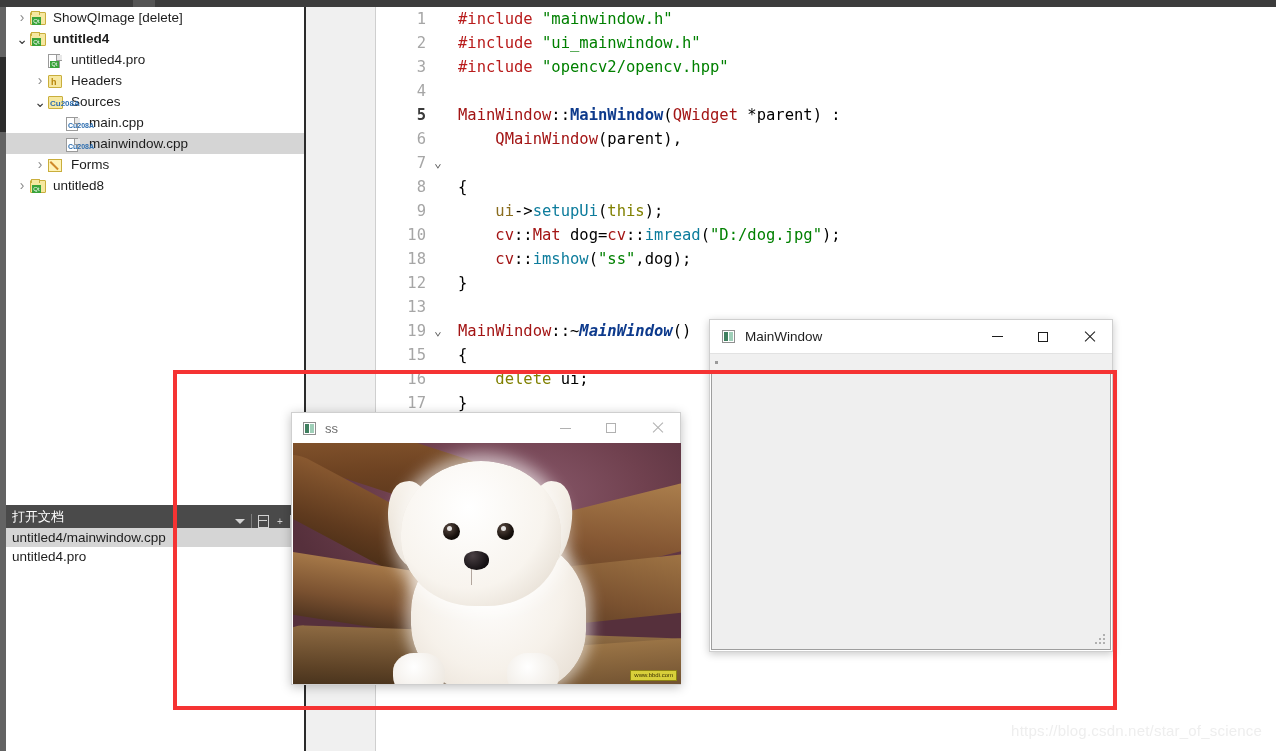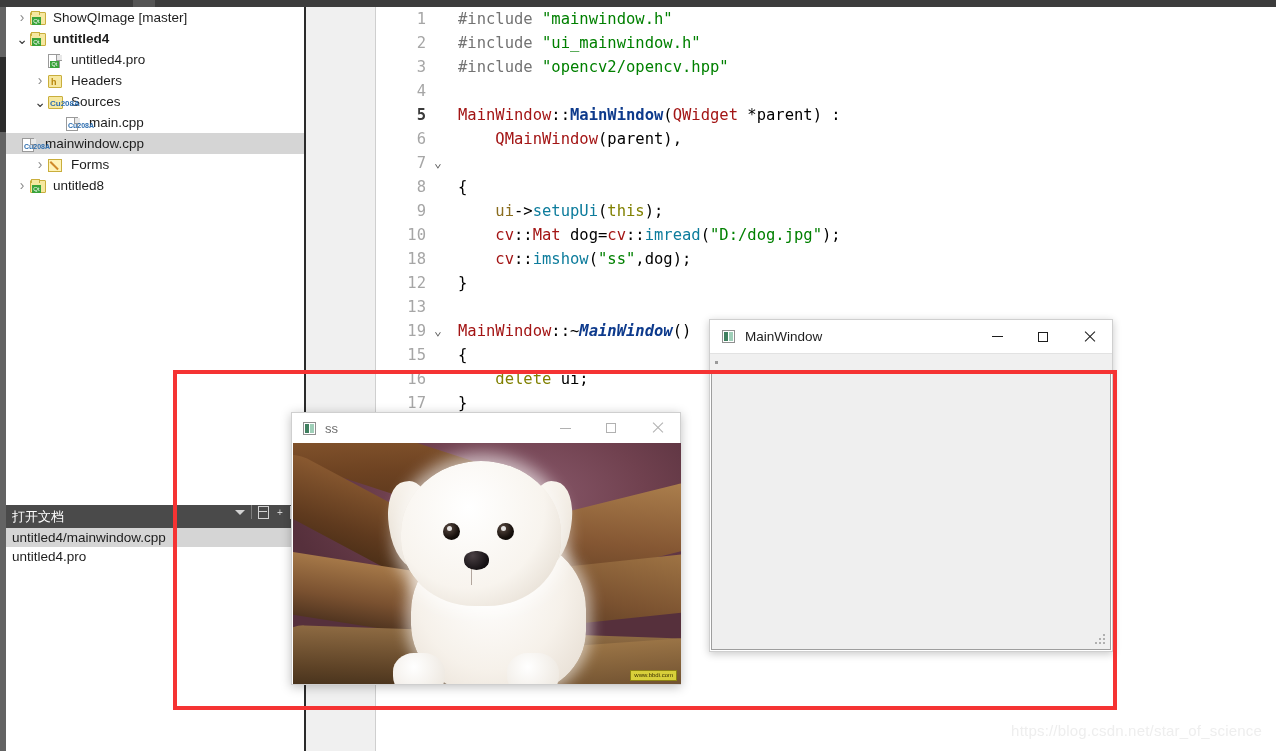--- a/index.html
+++ b/index.html
@@ -109,21 +109,21 @@
   }
 
   
   .opendocs {
     position:absolute; left:6px; top:505px; width:298px; height:246px;
     background:#ffffff; overflow:hidden;
   }
   .od-head{
     position:relative;height:23px;background:#4a4a4a;color:#ffffff;
     font-size:13px;line-height:23px;padding-left:6px;
-    display:flex;align-items:flex-start;
+    display:flex;align-items:flex-end;
   }
   .od-title{flex:0 0 auto;}
   .od-tools{margin-left:auto;display:flex;align-items:center;gap:6px;padding-right:4px;}
   .caret-dn{
     width:0;height:0;border-left:5px solid transparent;border-right:5px solid transparent;
     border-top:5px solid #d2d2d2;
   }
   .od-sep{width:1px;height:14px;background:#7d7d7d;}
   .ic-split{position:relative;width:13px;height:12px;}
   .ic-split::before{
@@ -169,21 +169,21 @@
     position:absolute;left:0;top:0;width:50px;text-align:right;color:#a6a6a6;
   }
   .ln-num.cur{color:#3b3b3b;font-weight:bold;}
   .ln-fold{
     position:absolute;left:56px;top:0;width:12px;text-align:center;color:#5a5a5a;
     font-size:10px;
   }
   .ln-code{position:absolute;left:82px;top:0;white-space:pre;}
 
   
-  .t-pp   { color:#737373; }
+  .t-pp   { color:#b91c1c; }
   .t-str  { color:#008000; }
   .t-cls  { color:#a31515; }
   .t-clsb { color:#0d3a8c; font-weight:bold; }
   .t-dtor { color:#0d3a8c; font-weight:bold; font-style:italic; }
   .t-fn   { color:#0d7c9c; }
   .t-kw   { color:#808000; }
   .t-var  { color:#8a6d1f; }
   .t-pl   { color:#000000; }
 
   
@@ -355,21 +355,21 @@
   <div class="left-rail">
     <div class="seg" style="top:50px;height:75px;"></div>
   </div>
 
   <div class="tree" id="tree">
       <div class="tree-row" style="padding-left: 8px;">
         <span class="tw" style="font-size: 14px;">›</span>
         <span class="ico">
           <span class="ic-qtfolder" style="position: absolute; left: 0px; top: 2px;"></span>
         </span>
-        <span class="lbl">ShowQImage [master]</span>
+        <span class="lbl">ShowQImage [delete]</span>
       </div>
       <div class="tree-row" style="padding-left: 8px;">
         <span class="tw down" style="font-size: 14px; line-height: 12px;">⌄</span>
         <span class="ico">
           <span class="ic-qtfolder" style="position: absolute; left: 0px; top: 2px;"></span>
         </span>
         <span class="lbl bold">untitled4</span>
       </div>
       <div class="tree-row" style="padding-left: 26px;">
         <span class="tw"></span>
@@ -392,21 +392,21 @@
         </span>
         <span class="lbl">Sources</span>
       </div>
       <div class="tree-row" style="padding-left: 44px;">
         <span class="tw"></span>
         <span class="ico">
           <span class="ic-cppfile" style="position: absolute; left: 0px; top: 2px;"></span>
         </span>
         <span class="lbl">main.cpp</span>
       </div>
-      <div class="tree-row sel" style="">
+      <div class="tree-row sel" style="padding-left: 44px;">
         <span class="tw"></span>
         <span class="ico">
           <span class="ic-cppfile" style="position: absolute; left: 0px; top: 2px;"></span>
         </span>
         <span class="lbl">mainwindow.cpp</span>
       </div>
       <div class="tree-row" style="padding-left: 26px;">
         <span class="tw" style="font-size: 14px;">›</span>
         <span class="ico">
           <span class="ic-form" style="position: absolute; left: 0px; top: 2px;"></span>

